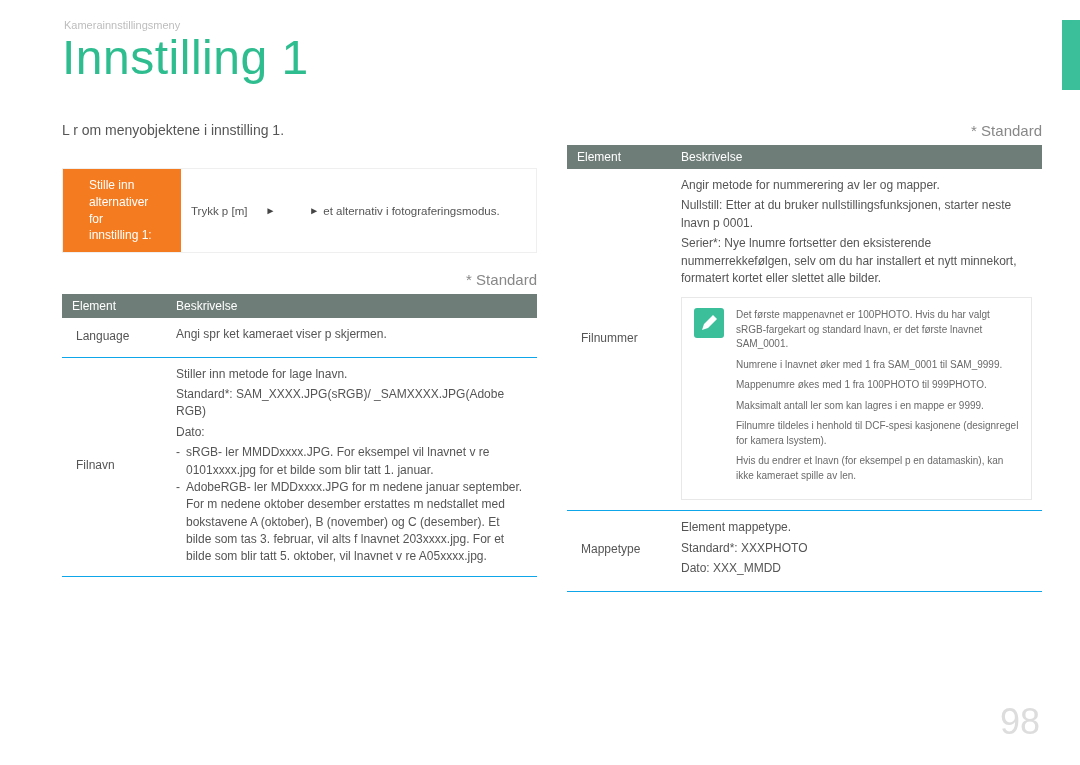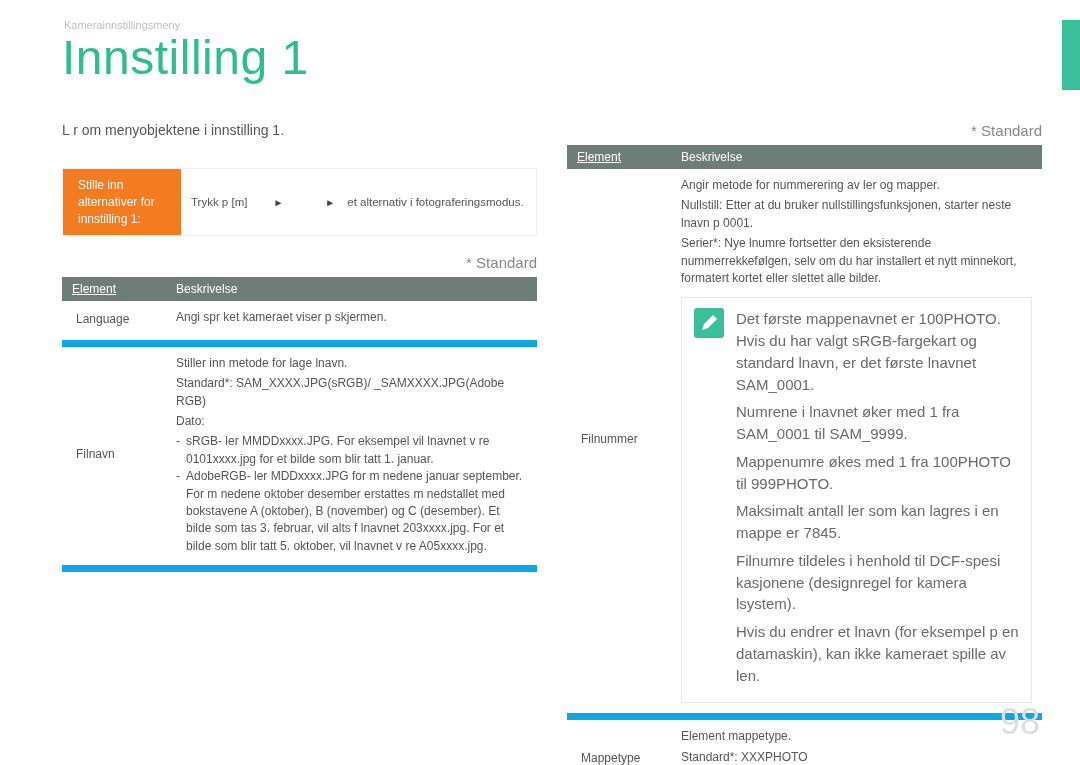--- a/index.html
+++ b/index.html
@@ -54,32 +54,32 @@
   .inst-row {
     display: flex;
     border: 1px solid #efefef;
     margin-bottom: 18px;
   }
   .inst-label {
     width: 118px;
     background: #f47b20;
     color: #fff;
     font-size: 12px;
-    padding: 8px 15px;
+    padding: 8px 26px;
     line-height: 1.4;
   }
   .inst-body {
     flex: 1;
     font-size: 11.5px;
     color: #555;
     padding: 8px 10px;
     display: flex;
     align-items: center;
     flex-wrap: wrap;
-    gap: 8px;
+    gap: 0;
   }
   .arrow { font-size: 10px; margin: 0 16px 0 18px; color: #444; }
   .arrow2 { font-size: 10px; margin: 0 4px 0 18px; color: #444; }
   .std-note {
     text-align: right;
     font-size: 15px;
     color: #888;
     margin-bottom: 6px;
   }
   table.datatable {
@@ -88,23 +88,23 @@
     font-size: 12px;
   }
   table.datatable th {
     background: #6f7d78;
     color: #fff;
     font-weight: 400;
     text-align: left;
     padding: 5px 10px;
     font-size: 12px;
   }
-  table.datatable th:first-child { width: 104px; text-decoration: underline; }
+  table.datatable th:first-child { width: 104px; }
   table.datatable td {
-    border-bottom: 7px solid #0ea5e9;
+    border-bottom: 1px solid #0ea5e9;
     vertical-align: top;
     padding: 8px 10px 10px 10px;
     color: #555;
     line-height: 1.45;
   }
   table.datatable td:first-child {
     text-align: left;
     vertical-align: middle;
     padding-right: 4px;
     padding-left: 14px;
@@ -113,21 +113,21 @@
   .sublist { margin: 0 0 0 0; }
   .sublist .dash { display: flex; }
   .sublist .dash .d { width: 10px; flex-shrink: 0; }
   .sublist .dash .t { flex: 1; }
   .note-box {
     margin-top: 10px;
     border: 1px solid #e8e8e8;
     display: flex;
     padding: 10px 10px 10px 0;
     gap: 12px;
-    font-size: 15px;
+    font-size: 10px;
     line-height: 1.45;
     color: #6a6a6a;
   }
   .note-icon {
     width: 30px; height: 30px;
     background: #3bbf9b;
     border-radius: 3px;
     flex-shrink: 0;
     margin-left: 12px;
     position: relative;
@@ -230,21 +230,21 @@
             <div class="note-box">
               <div class="note-icon">
                 <svg width="20" height="20" viewBox="0 0 20 20">
                     <path d="M3 17 L5 11 L14 2 L18 6 L9 15 Z M3 17 L8 16" fill="#fff"></path>
                   </svg>
               </div>
               <div class="note-lines">
                 <p>Det første mappenavnet er 100PHOTO. Hvis du har valgt sRGB-fargekart og standard  lnavn, er det første  lnavnet SAM_0001.</p>
                 <p>Numrene i  lnavnet øker med 1 fra SAM_0001 til SAM_9999.</p>
                 <p>Mappenumre økes med 1 fra 100PHOTO til 999PHOTO.</p>
-                <p>Maksimalt antall  ler som kan lagres i en mappe er 7845.</p>
+                <p>Maksimalt antall  ler som kan lagres i en mappe er 9999.</p>
                 <p>Filnumre tildeles i henhold til DCF-spesi kasjonene (designregel for kamera  lsystem).</p>
                 <p>Hvis du endrer et  lnavn (for eksempel p  en datamaskin), kan ikke kameraet spille av  len.</p>
               </div>
             </div>
           </td>
         </tr>
         <tr>
           <td>Mappetype</td>
           <td>
             <div class="desc-block">

